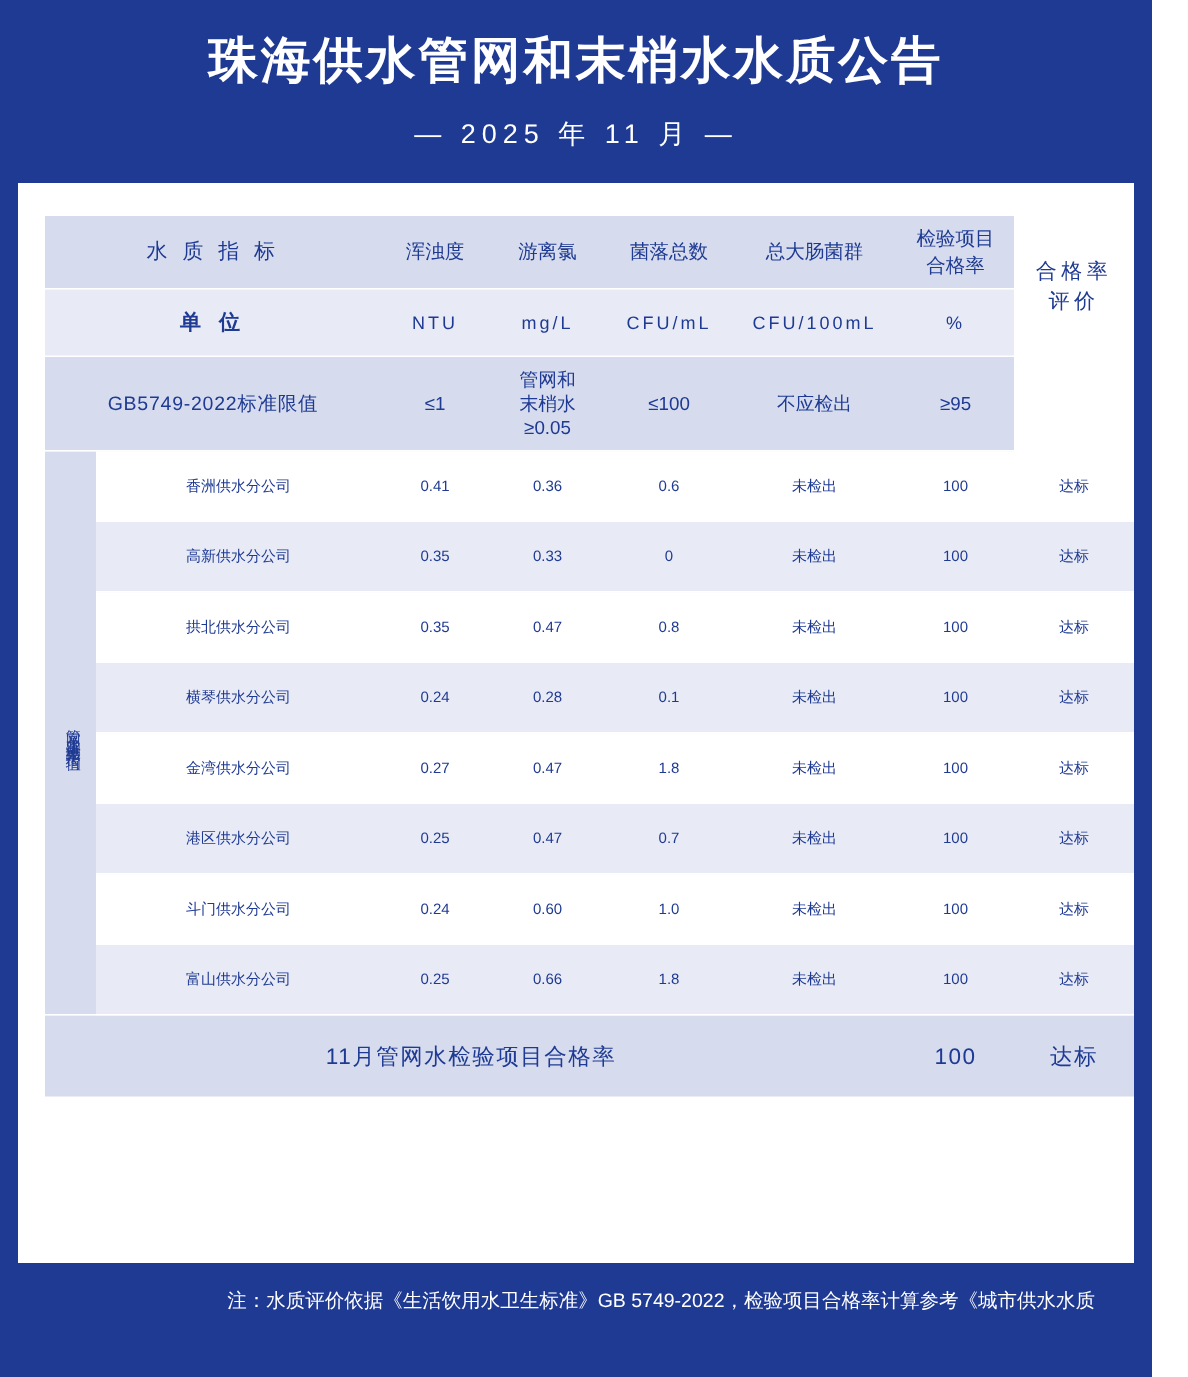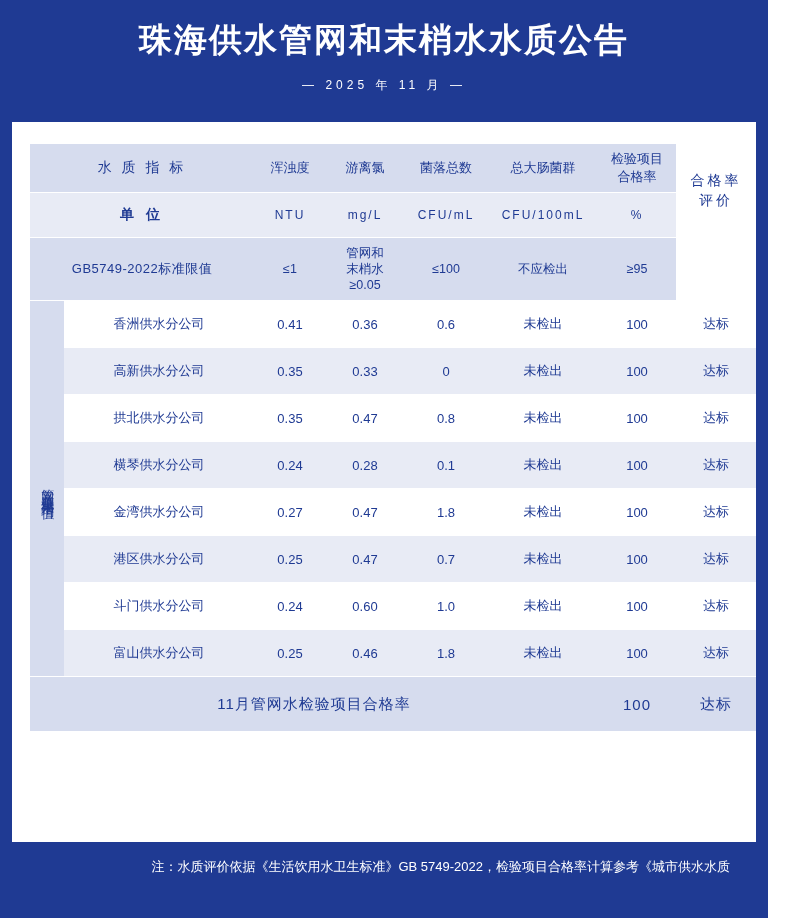--- a/index.html
+++ b/index.html
@@ -32,21 +32,21 @@
     box-sizing: border-box;
   }
   .header .title {
     font-size: 33px;
     font-weight: bold;
     letter-spacing: 2px;
     font-family: "Liberation Serif", serif;
     margin-bottom: 14px;
   }
   .header .subtitle {
-    font-size: 12px;
+    font-size: 18px;
     letter-spacing: 4px;
     font-family: "Liberation Sans", sans-serif;
   }
   .table-wrap {
     padding: 22px 18px 0 18px;
     border-radius: 21px;
   }
   table.tbl {
     width: 100%;
     border-collapse: collapse;
@@ -95,21 +95,21 @@
     font-size: 12.5px;
     font-weight: bold;
     line-height: 1.3;
   }
   .std-row td.std-name {
     font-size: 13px;
     letter-spacing: 0.5px;
   }
   .data-row td {
     height: 46px;
-    font-size: 13px;
+    font-size: 10px;
   }
   .data-row.alt td {
     background: #e8ebf5;
     margin-left: 36px;
   }
   .data-row.white td {
     background: #ffffff;
   }
   .vert-label {
     background: #d6dcee !important;
@@ -278,21 +278,21 @@
           <td>0.60</td>
           <td>1.0</td>
           <td>未检出</td>
           <td>100</td>
           <td>达标</td>
         </tr>
 
         <tr class="data-row alt rowline">
           <td>富山供水分公司</td>
           <td>0.25</td>
-          <td>0.46</td>
+          <td>0.66</td>
           <td>1.8</td>
           <td>未检出</td>
           <td>100</td>
           <td>达标</td>
         </tr>
 
         <tr class="total-row">
           <td colspan="6">11月管网水检验项目合格率</td>
           <td>100</td>
           <td>达标</td>

